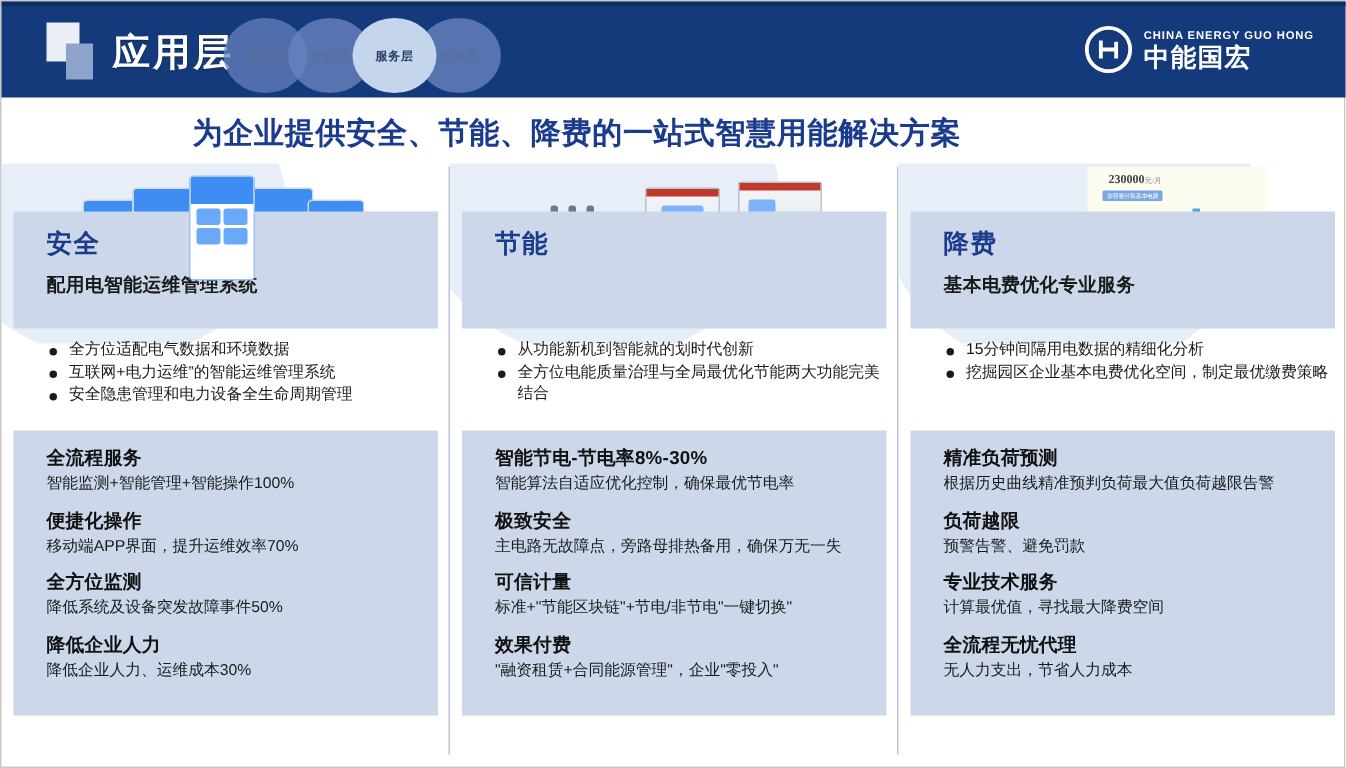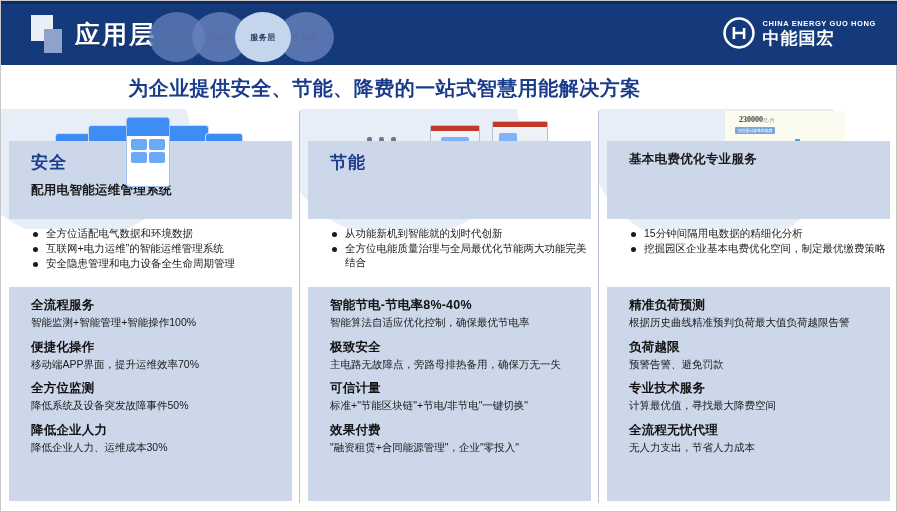--- a/index.html
+++ b/index.html
@@ -219,21 +219,21 @@
     padding-left: 13px; margin-bottom: 1px;
   }
   .bullet::before {
     content: ""; position: absolute; left: 0; top: 5px;
     width: 5px; height: 5px; border-radius: 50%; background: #1a1a1a;
   }
 
   
   .features {
     position: absolute; left: 8px; top: 178px;
-    width: 283px; height: 214px;
+    width: 283px; height: 190px;
     background: #ccd7ea;
     padding: 10px 12px 0 22px;
   }
   .feature { margin-bottom: 9px; }
   .feature-title {
     font-size: 12.5px; font-weight: bold; color: #111111;
     margin-bottom: 2px; letter-spacing: .2px;
   }
   .feature-desc {
     font-size: 10.5px; color: #1a1a1a; line-height: 1.3;
@@ -400,21 +400,21 @@
         <div class="band-title">节能</div>
       </div>
 
       <div class="bullets">
         <div class="bullet">从功能新机到智能就的划时代创新</div>
         <div class="bullet">全方位电能质量治理与全局最优化节能两大功能完美结合</div>
       </div>
 
       <div class="features">
         <div class="feature">
-          <div class="feature-title">智能节电-节电率8%-40%</div>
+          <div class="feature-title">智能节电-节电率8%-30%</div>
           <div class="feature-desc">智能算法自适应优化控制，确保最优节电率</div>
         </div>
         <div class="feature">
           <div class="feature-title">极致安全</div>
           <div class="feature-desc">主电路无故障点，旁路母排热备用，确保万无一失</div>
         </div>
         <div class="feature">
           <div class="feature-title">可信计量</div>
           <div class="feature-desc">标准+"节能区块链"+节电/非节电"一键切换"</div>
         </div>
@@ -442,20 +442,21 @@
           </div>
           <div class="pk-num" style="left:16px; top:52px;">
             <span>160000</span><span class="unit">元/月</span>
           </div>
           <div class="pk-badge" style="left:12px; top:64px;">按需量计算基本电费</div>
           <div class="pk-check">✓</div>
         </div>
       </div>
 
       <div class="band">
+        <div class="band-title">降费</div>
         <div class="band-sub">基本电费优化专业服务</div>
       </div>
 
       <div class="bullets">
         <div class="bullet">15分钟间隔用电数据的精细化分析</div>
         <div class="bullet">挖掘园区企业基本电费优化空间，制定最优缴费策略</div>
       </div>
 
       <div class="features">
         <div class="feature">

